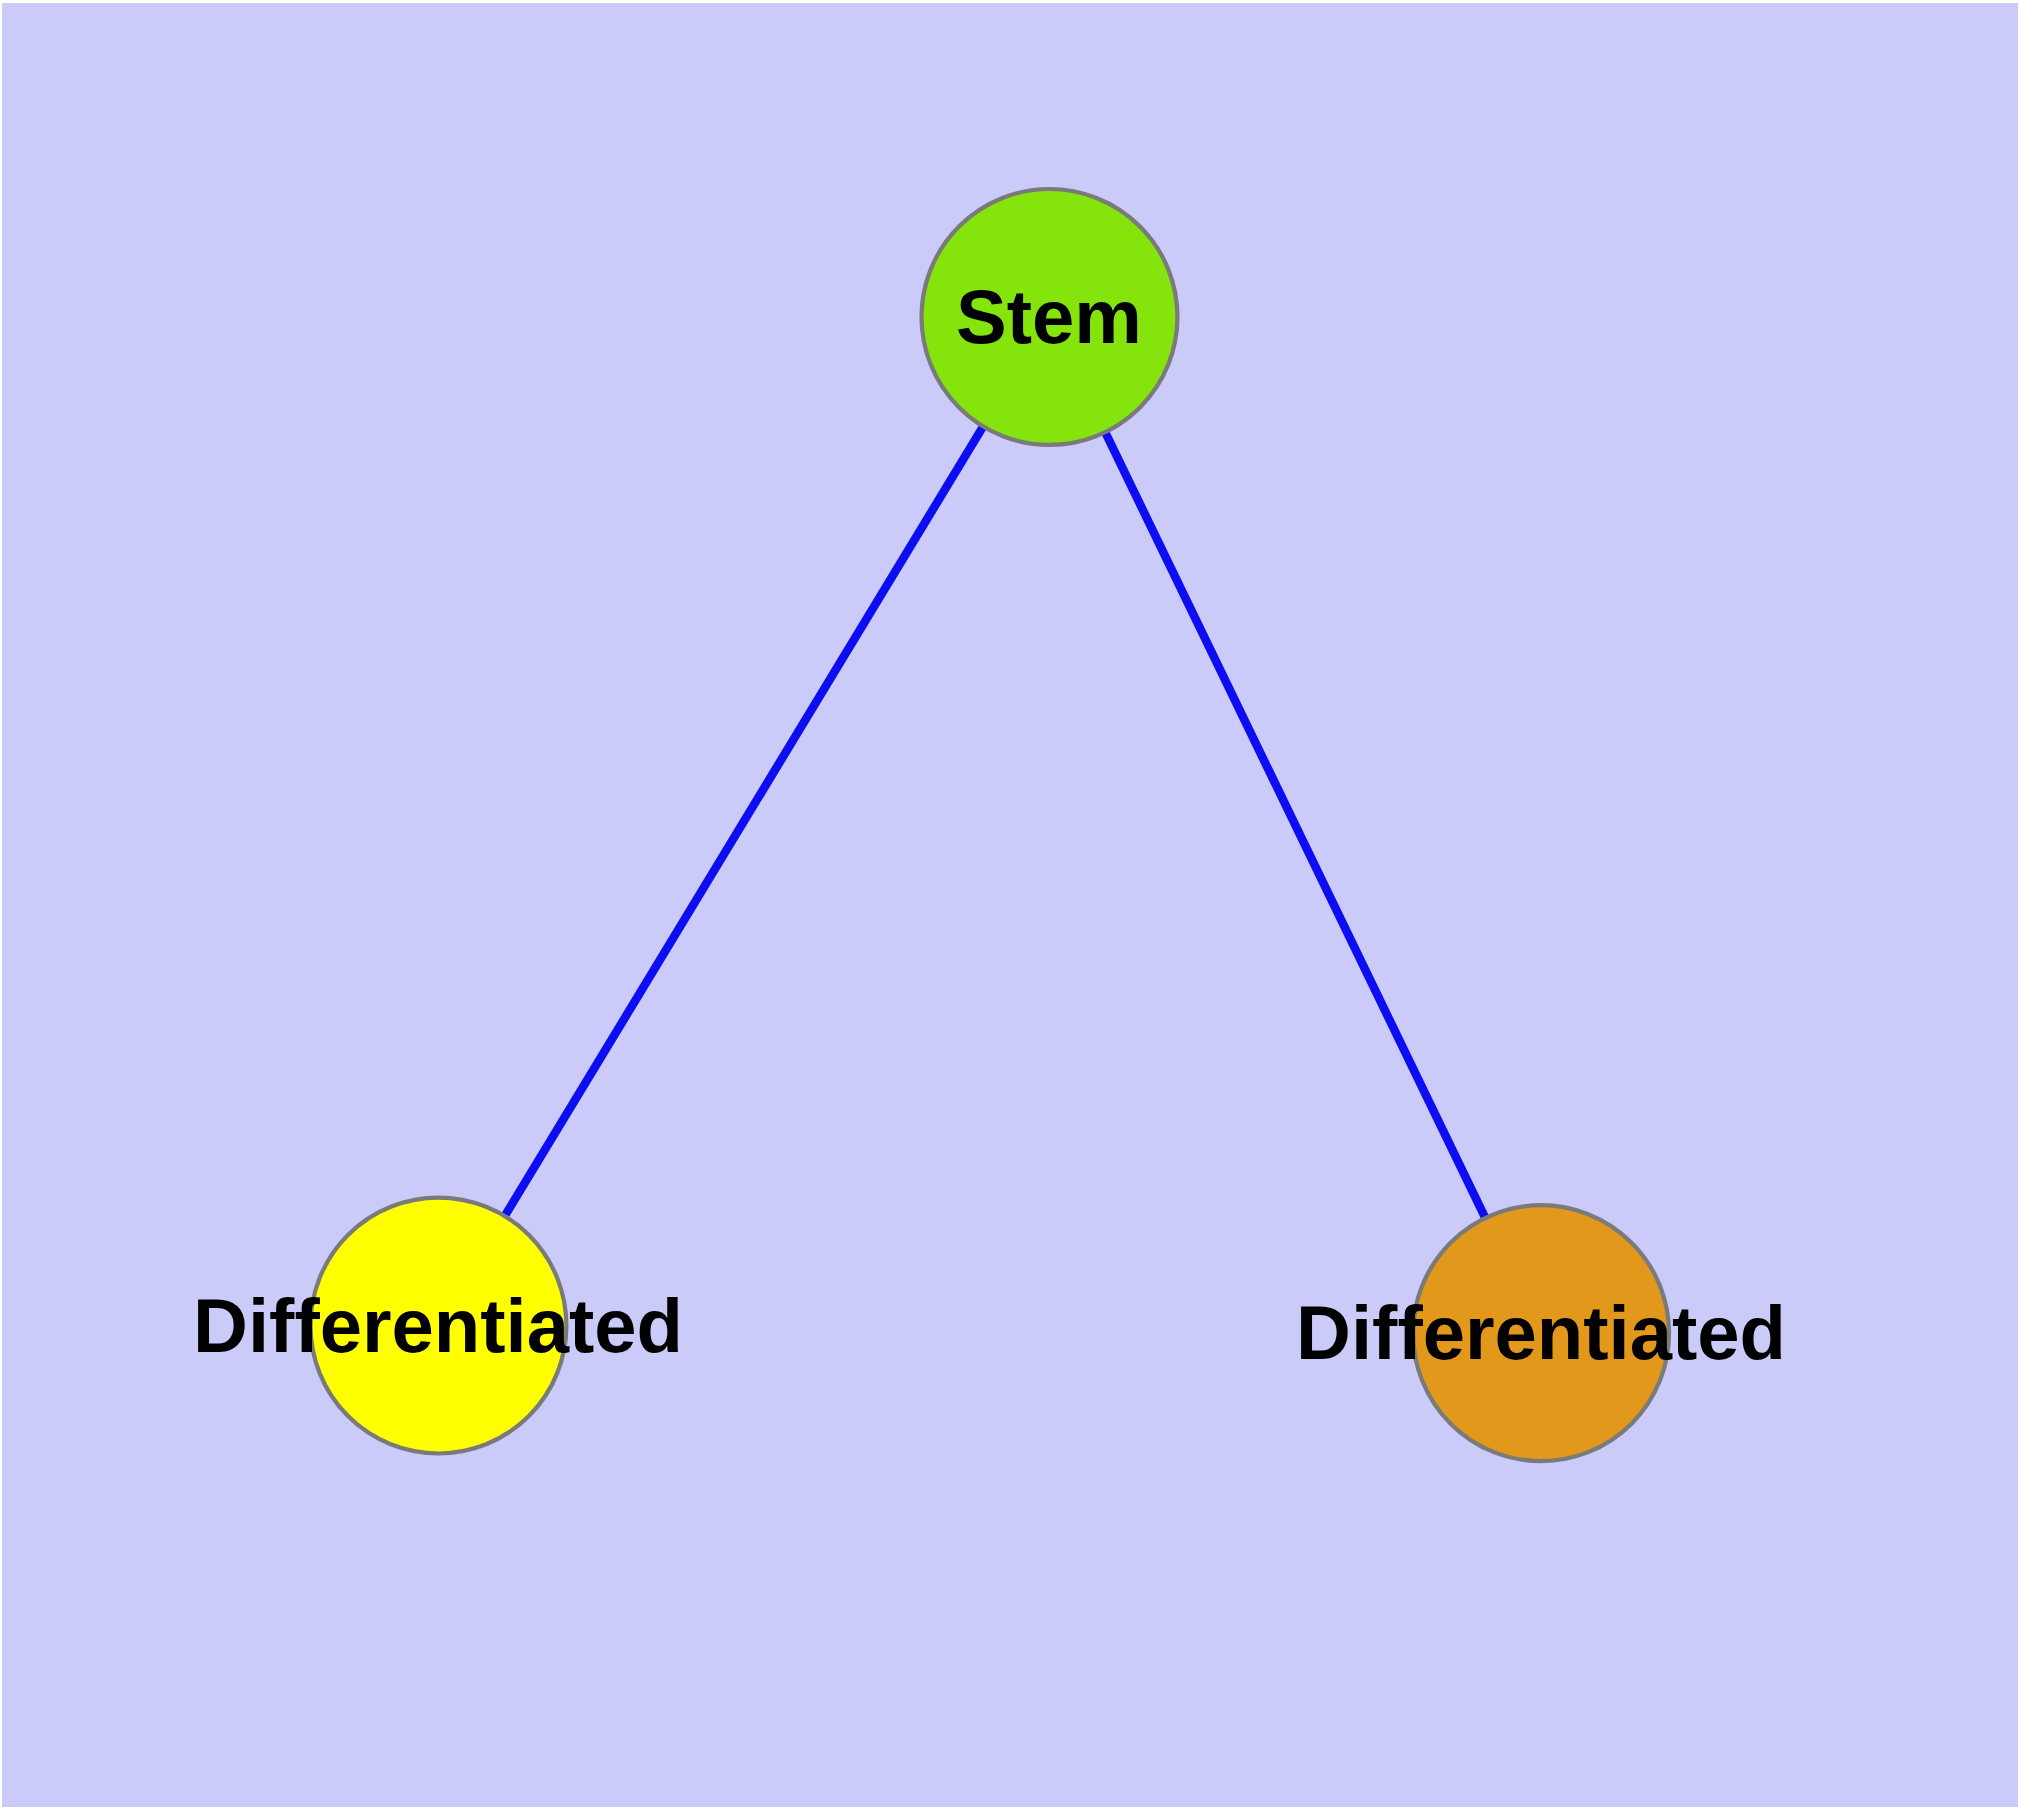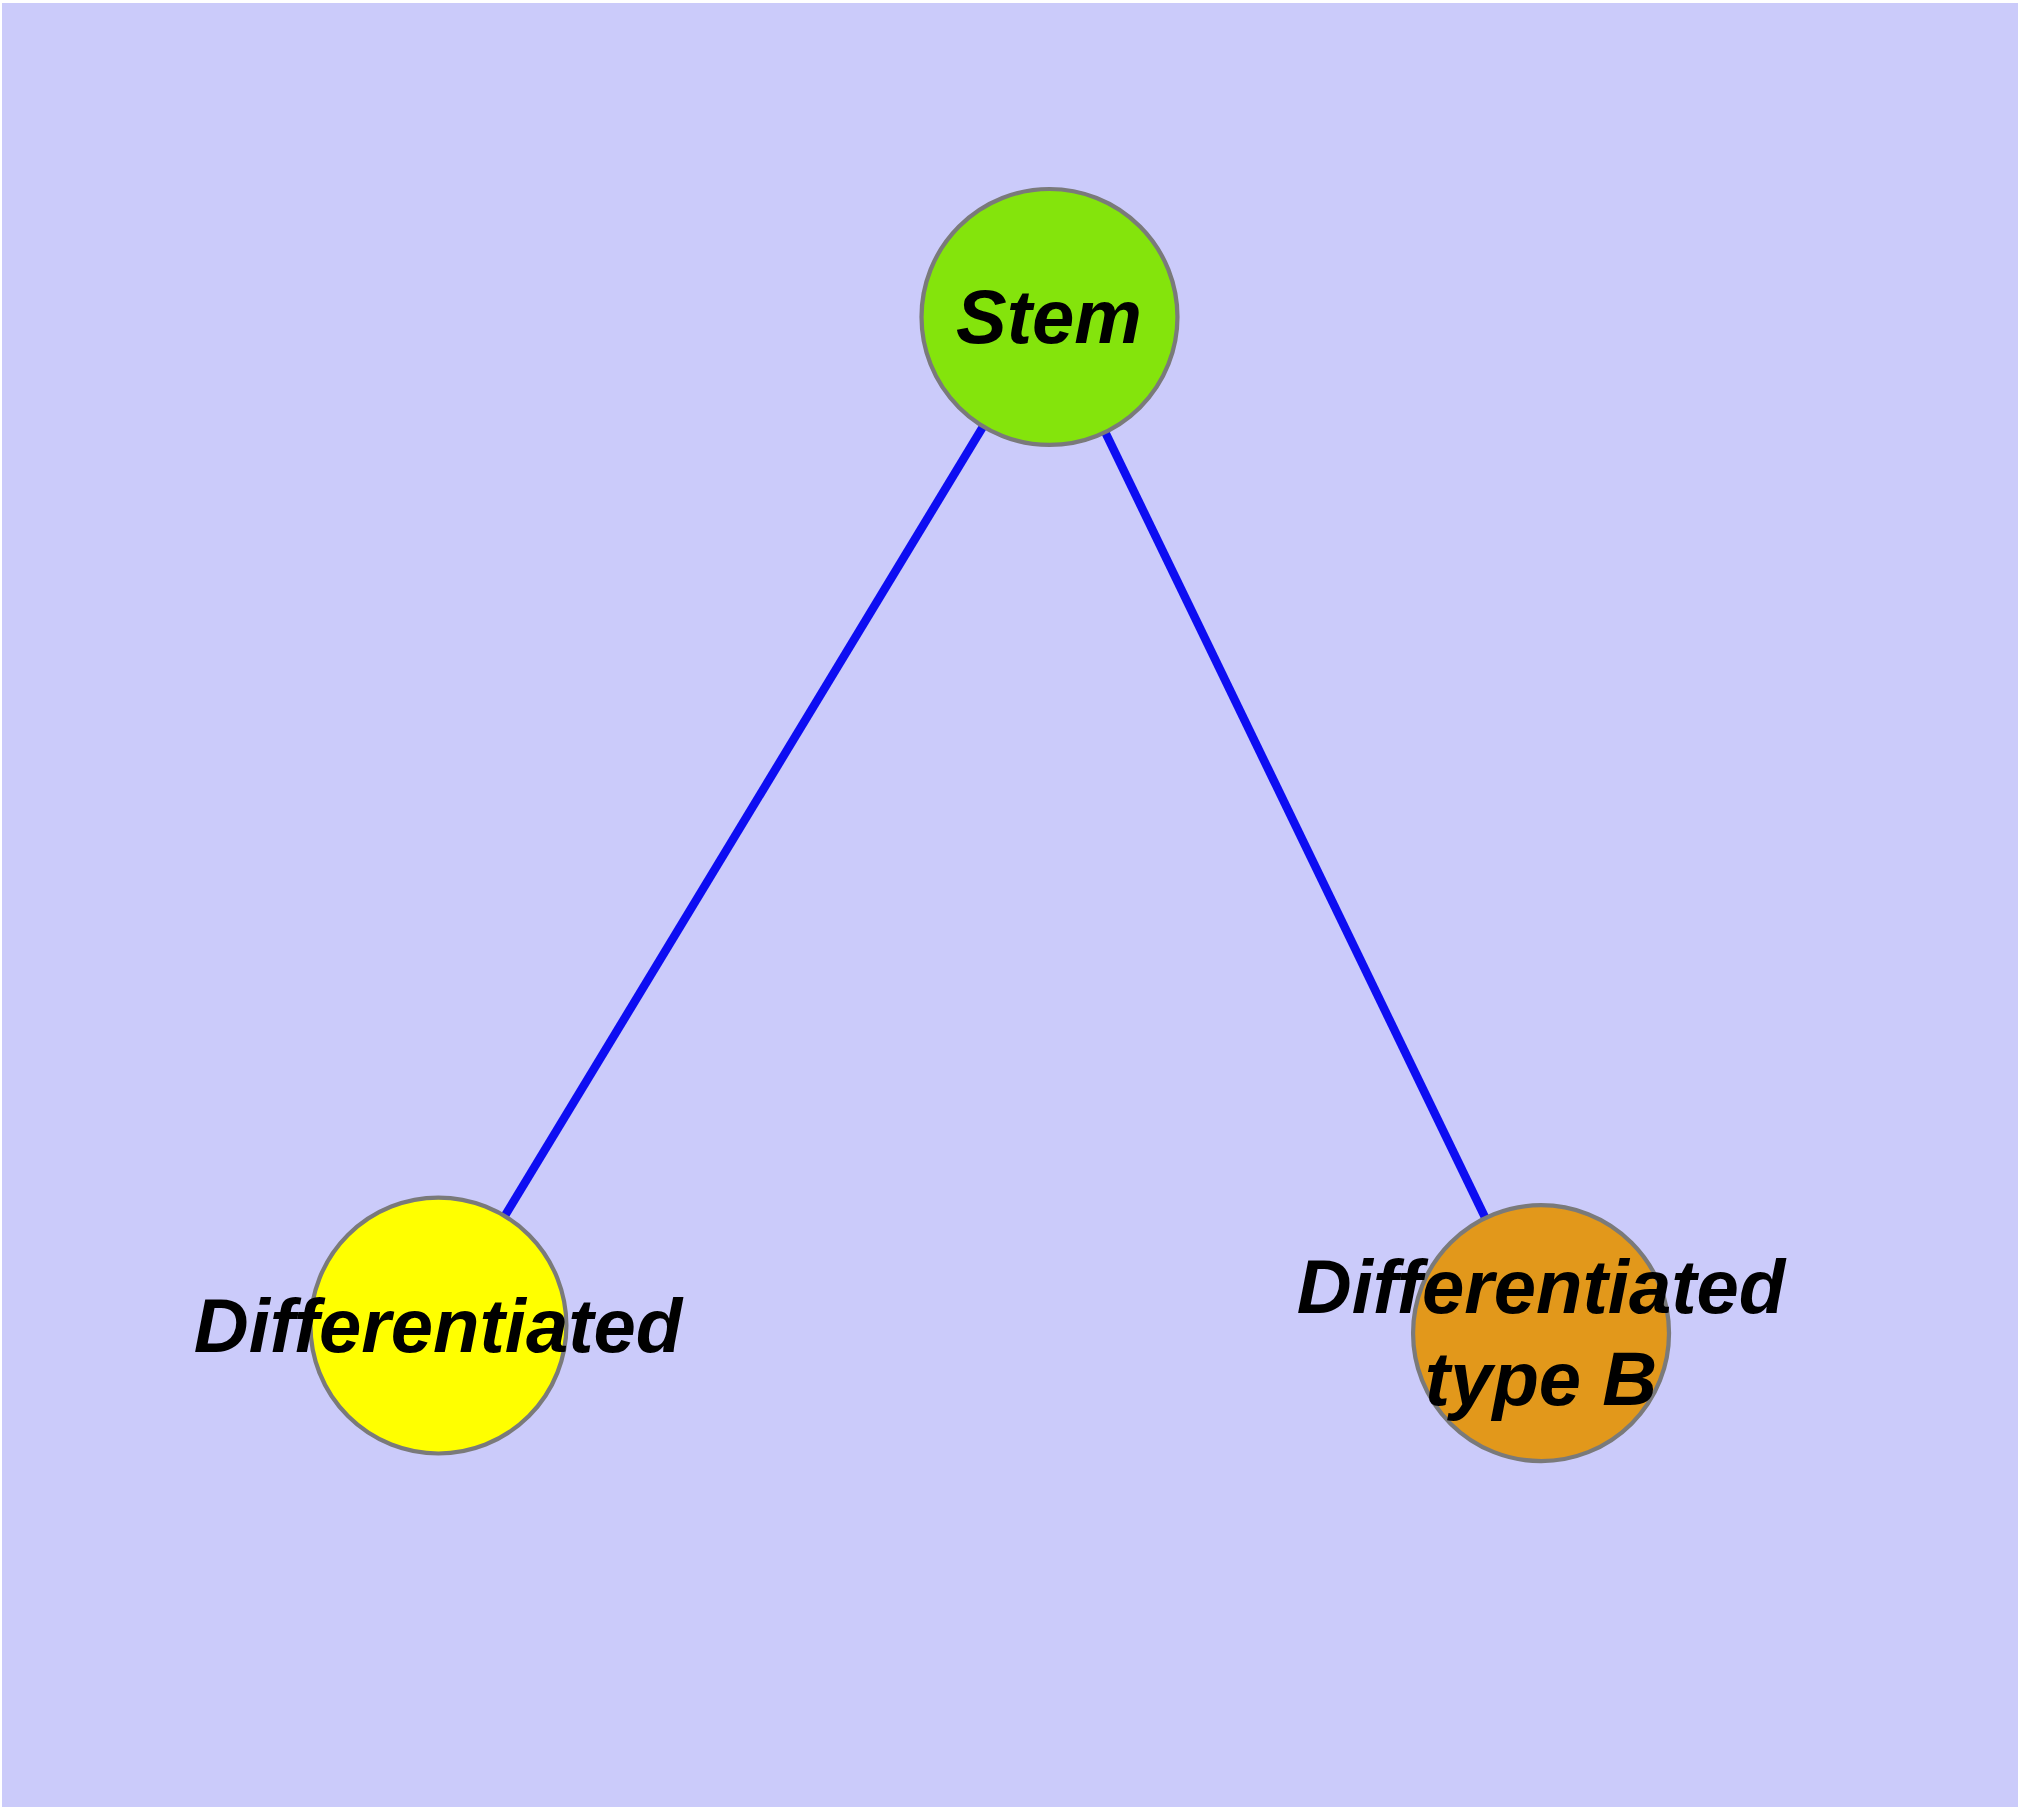--- a/index.html
+++ b/index.html
@@ -3,21 +3,20 @@
 <meta charset="utf-8">
 <style>
   html, body { margin: 0; padding: 0; }
   body { font-family: "Liberation Sans", "DejaVu Sans", sans-serif; }
 
   .page {
     position: relative;
     width: 2021px;
     height: 1812px;
     overflow: hidden;
-    font-style: italic;
   }
 
   .plot-area {
     position: absolute;
     left: 1.7px;
     top: 2.5px;
     right: 3.4px;
     bottom: 5.1px;
   }
 
@@ -62,17 +61,16 @@
     </svg>
   <div class="labels-layer">
       <div class="node-label" style="left: 1049px; top: 317px; color: rgb(0, 0, 0);">
         <div>Stem</div>
       </div>
       <div class="node-label" style="left: 438px; top: 1326px; color: rgb(0, 0, 0);">
         <div>Differentiated</div>
       </div>
       <div class="node-label" style="left: 1541px; top: 1333px; color: rgb(0, 0, 0);">
         <div>Differentiated</div>
-        <div>type B</div>
       </div>
     </div>
 </div>
 
 
 </body></html>

